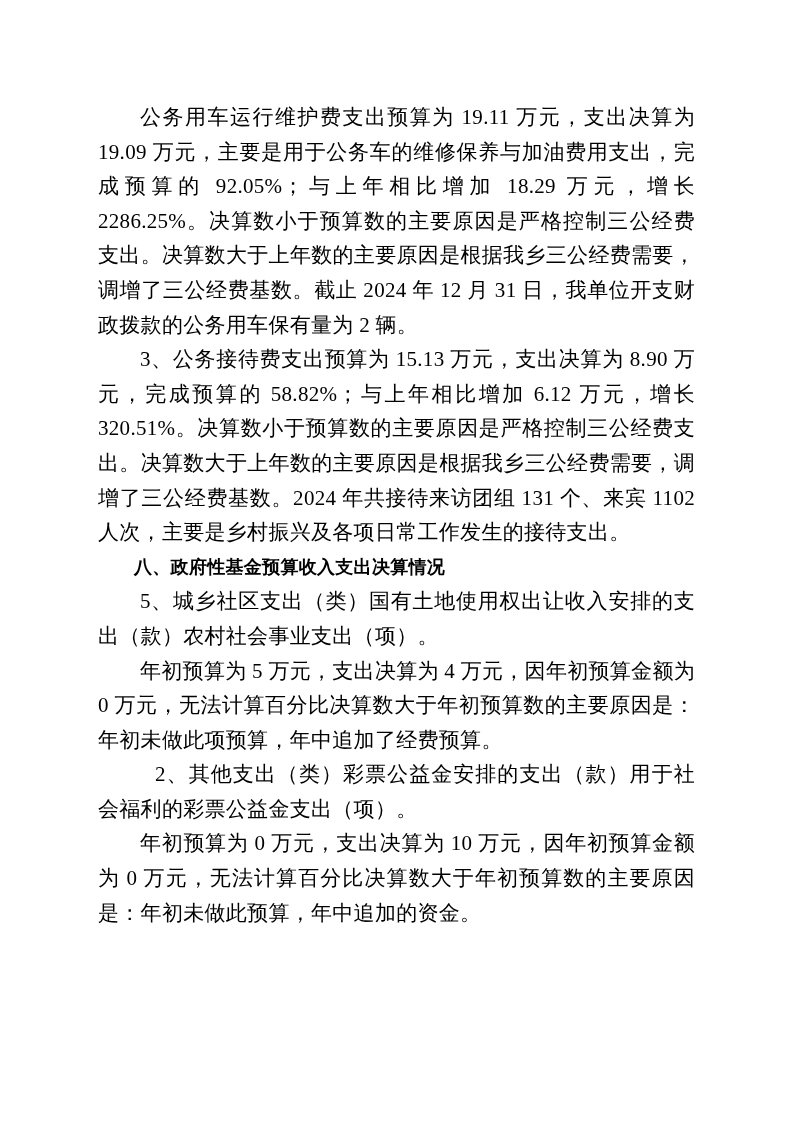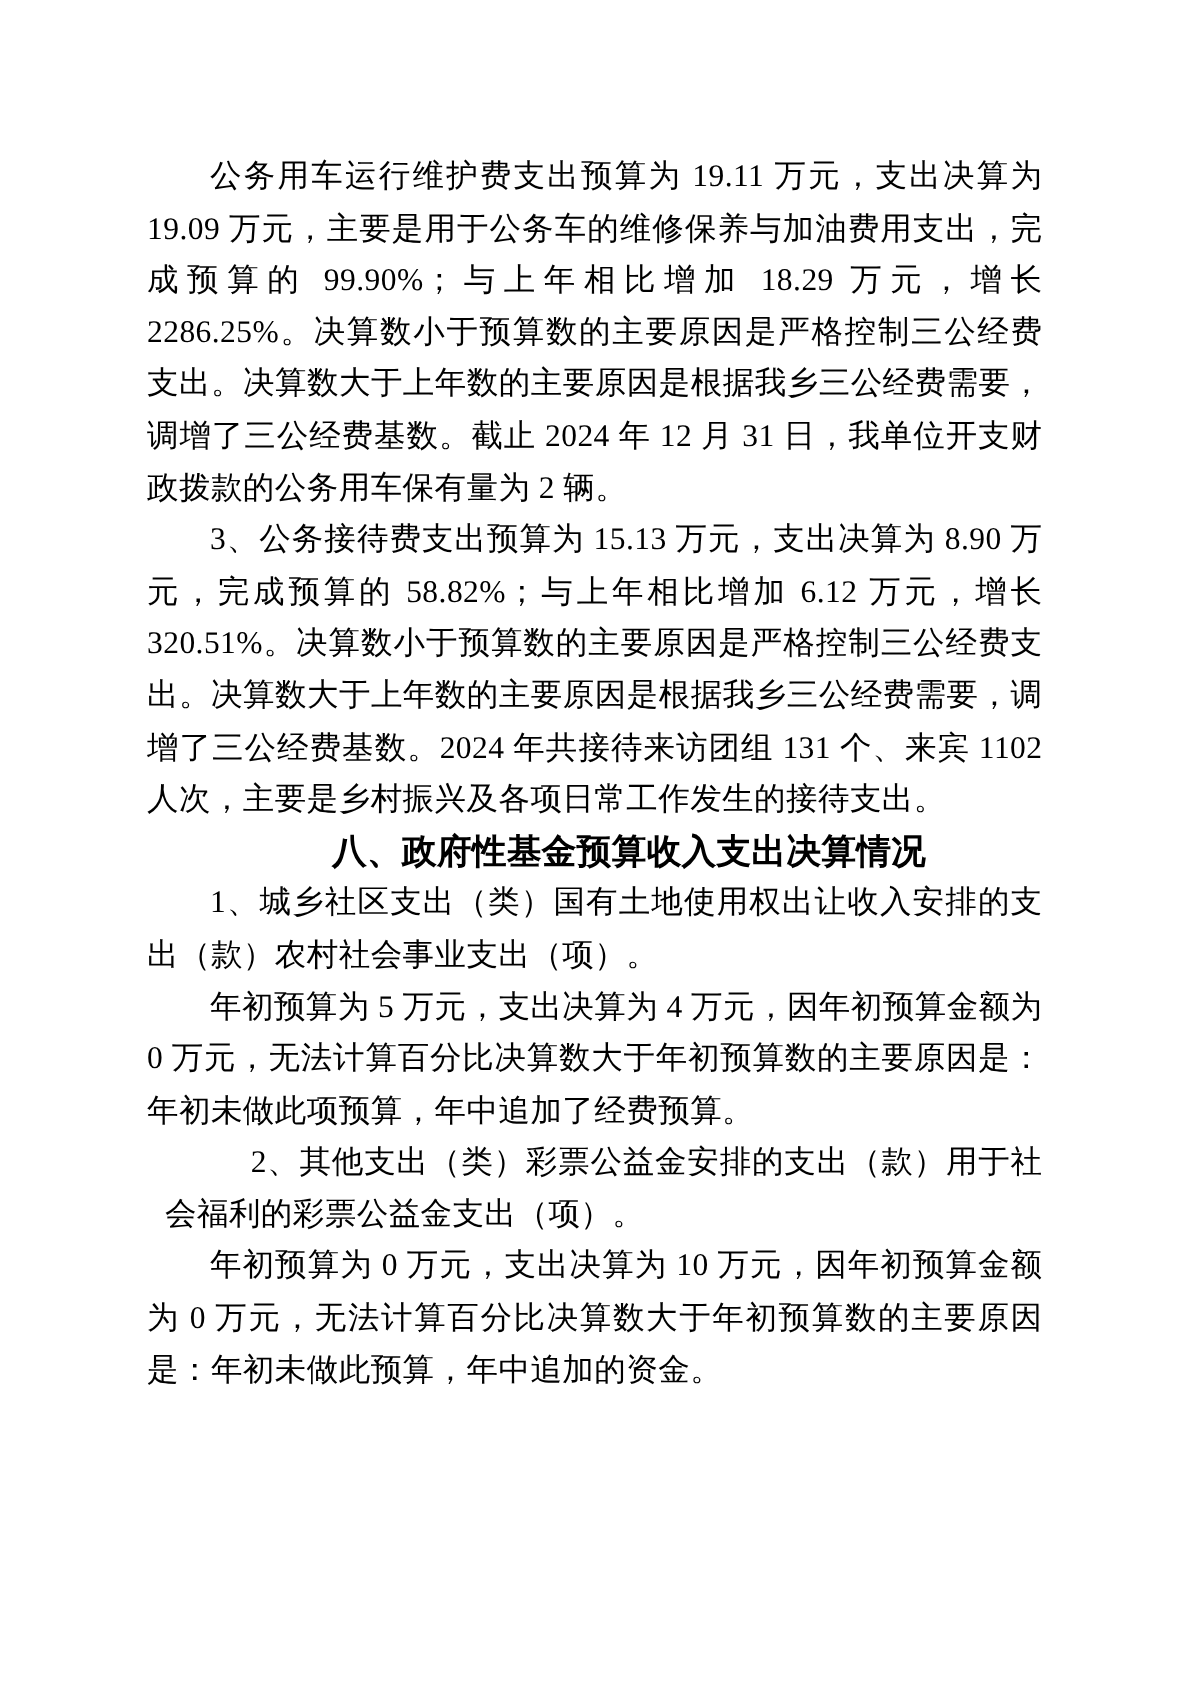--- a/index.html
+++ b/index.html
@@ -36,39 +36,38 @@
     text-justify: inter-character;
     letter-spacing: 0.3px;
   }
   .para {
     margin: 0;
     padding: 0;
     text-indent: 2em;
   }
   .para-extra {
     text-indent: 2.72em;
-    margin-left: 12px;
   }
   .heading {
     margin: 0;
     padding: 0;
     text-indent: 2em;
     font-family: "Liberation Sans", "DejaVu Sans", sans-serif;
     font-weight: bold;
-    font-size: 23px;
+    font-size: 18px;
     line-height: 34.6px;
-    text-align: center;
+    text-align: left;
   }
 </style>
 </head>
 <body>
 
 <div class="page">
   <div class="content">
-    <p class="para">公务用车运行维护费支出预算为 19.11 万元，支出决算为 19.09 万元，主要是用于公务车的维修保养与加油费用支出，完成预算的 99.90%；与上年相比增加 18.29 万元，增长 2286.25%。决算数小于预算数的主要原因是严格控制三公经费支出。决算数大于上年数的主要原因是根据我乡三公经费需要，调增了三公经费基数。截止 2024 年 12 月 31 日，我单位开支财政拨款的公务用车保有量为 2 辆。</p>
+    <p class="para">公务用车运行维护费支出预算为 19.11 万元，支出决算为 19.09 万元，主要是用于公务车的维修保养与加油费用支出，完成预算的 92.05%；与上年相比增加 18.29 万元，增长 2286.25%。决算数小于预算数的主要原因是严格控制三公经费支出。决算数大于上年数的主要原因是根据我乡三公经费需要，调增了三公经费基数。截止 2024 年 12 月 31 日，我单位开支财政拨款的公务用车保有量为 2 辆。</p>
     <p class="para">3、公务接待费支出预算为 15.13 万元，支出决算为 8.90 万元，完成预算的 58.82%；与上年相比增加 6.12 万元，增长 320.51%。决算数小于预算数的主要原因是严格控制三公经费支出。决算数大于上年数的主要原因是根据我乡三公经费需要，调增了三公经费基数。2024 年共接待来访团组 131 个、来宾 1102 人次，主要是乡村振兴及各项日常工作发生的接待支出。</p>
     <p class="heading">八、政府性基金预算收入支出决算情况</p>
-    <p class="para">1、城乡社区支出（类）国有土地使用权出让收入安排的支出（款）农村社会事业支出（项）。</p>
+    <p class="para">5、城乡社区支出（类）国有土地使用权出让收入安排的支出（款）农村社会事业支出（项）。</p>
     <p class="para">年初预算为 5 万元，支出决算为 4 万元，因年初预算金额为 0 万元，无法计算百分比决算数大于年初预算数的主要原因是：年初未做此项预算，年中追加了经费预算。</p>
     <p class="para para-extra">2、其他支出（类）彩票公益金安排的支出（款）用于社会福利的彩票公益金支出（项）。</p>
     <p class="para">年初预算为 0 万元，支出决算为 10 万元，因年初预算金额为 0 万元，无法计算百分比决算数大于年初预算数的主要原因是：年初未做此预算，年中追加的资金。</p>
   </div>
 </div>
 
 </body></html>

